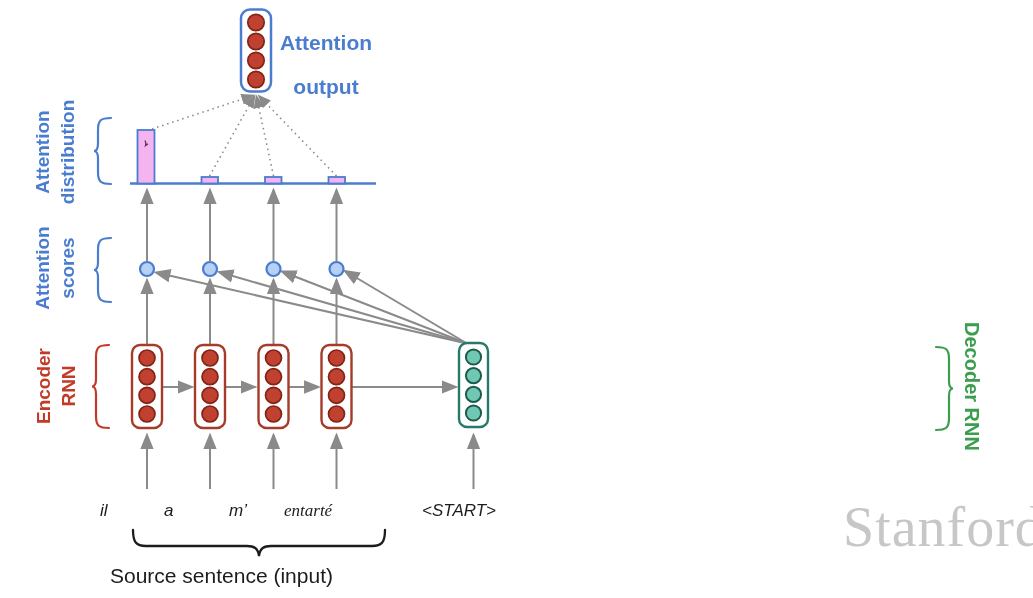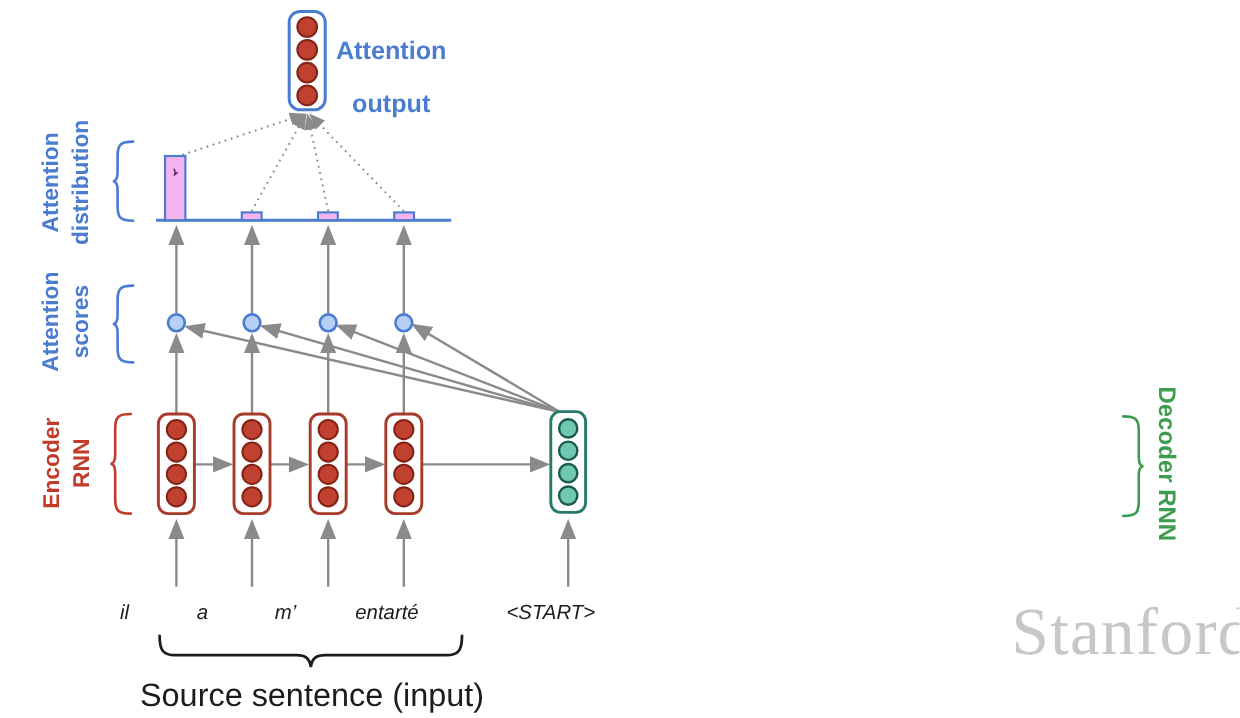--- a/index.html
+++ b/index.html
@@ -37,25 +37,25 @@
   .lbl-scores{left:0px;top:243px;width:110px;}
   .lbl-enc{left:6px;top:361px;width:100px;color:var(--red-text);}
   .lbl-dec{
     left:901px;top:375px;width:140px;text-align:center;color:var(--green);
     font-size:20px;font-weight:600;transform:rotate(90deg);transform-origin:50% 50%;
   }
   .token{
     position:absolute;top:501px;width:90px;text-align:left;
     color:var(--ink);font-size:17px;font-style:italic;font-weight:500;
   }
-  .tok-0{left:100px;} .tok-1{left:164px;} .tok-2{left:229px;} .tok-3{left:296px;}
+  .tok-0{left:100px;} .tok-1{left:164px;} .tok-2{left:229px;} .tok-3{left:284px;font-family:Liberation Serif, serif;}
   .tok-start{left:408px;margin-left:14px;}
   .lbl-source{
-    left:110px;top:564px;width:300px;text-align:center;
-    color:var(--ink);font-size:27px;font-weight:500;
+    left:110px;top:564px;width:300px;text-align:left;
+    color:var(--ink);font-size:21px;font-weight:500;
   }
   .watermark{
     position:absolute;left:843px;top:495px;width:180px;
     font-family:"Liberation Serif",serif;font-size:56px;
     color:var(--watermark-gray);letter-spacing:1px;
   }
 </style>
 </head>
 <body>
 

